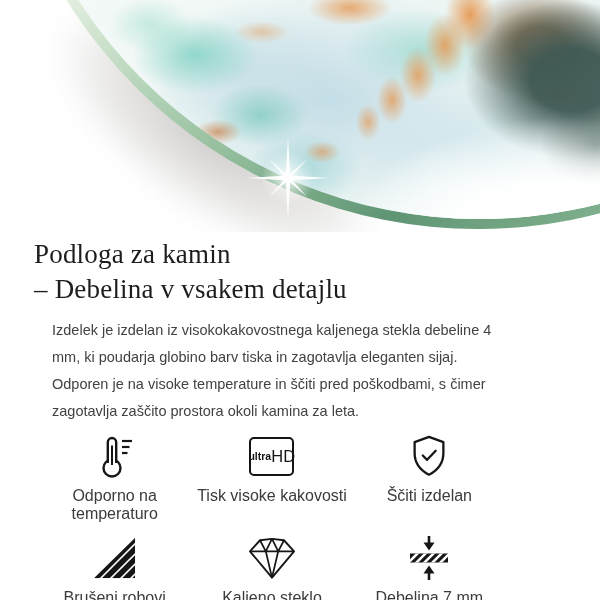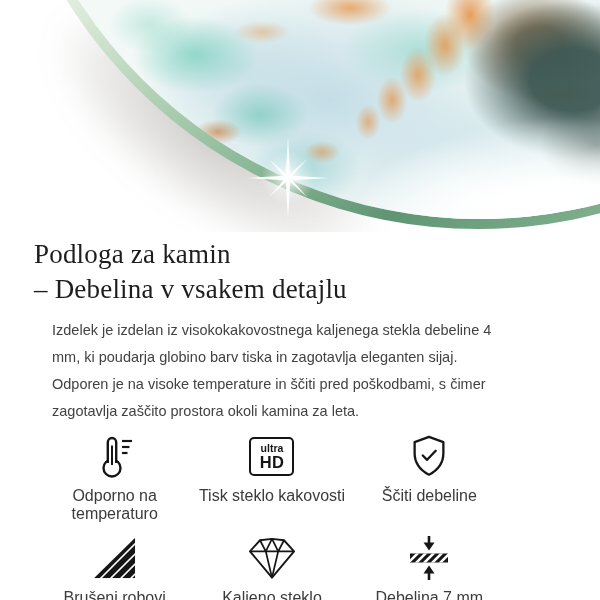--- a/index.html
+++ b/index.html
@@ -49,23 +49,23 @@
      font-size:27px;line-height:35px;color:#1d1d1d;letter-spacing:0.2px;}
   .t-line{display:block;}
   .desc{margin:10px 18px 0;font-size:14.5px;line-height:27px;color:#424242;max-width:537px;}
 
   
   .features{margin-top:8px;display:grid;grid-template-columns:1fr 1fr 1fr;row-gap:12px;padding:0 2px;}
   .feature{display:flex;flex-direction:column;align-items:center;}
   .icon-box{height:46px;display:flex;align-items:center;justify-content:center;}
   .f-label{margin-top:8px;font-size:16px;color:#3b3b3b;text-align:center;}
   .uhd{border:2.5px solid #141414;border-radius:5px;width:41px;height:35px;
-       display:flex;flex-direction:column;align-items:center;justify-content:center;color:#141414;}
+       display:flex;flex-direction:row;align-items:center;justify-content:center;color:#141414;}
   .uhd-top{font-size:10.5px;font-weight:700;line-height:11px;}
-  .uhd-bottom{font-size:16.5px;font-weight:700;line-height:16px;letter-spacing:0.3px;}
+  .uhd-bottom{font-size:16.5px;font-weight:400;line-height:16px;letter-spacing:0.3px;}
   svg .ln{stroke:#161616;fill:none;}
 </style>
 </head>
 <body>
 
 <div class="canvas">
 
   <div class="photo">
     <div class="glass-shadow"></div>
     <div class="glass-edge"></div>
@@ -112,31 +112,31 @@
         <div class="f-label">Odporno na temperaturo</div>
       </div>
 
       <div class="feature">
         <div class="icon-box">
           <div class="uhd">
             <span class="uhd-top">ultra</span>
             <span class="uhd-bottom">HD</span>
           </div>
         </div>
-        <div class="f-label">Tisk steklo kakovosti</div>
+        <div class="f-label">Tisk visoke kakovosti</div>
       </div>
 
       <div class="feature">
         <div class="icon-box">
           <svg width="46" height="46" viewBox="0 0 48 48">
             <path d="M24 4 L39 9.5 V21 C39 32.5 32.5 39 24 43.5 C15.5 39 9 32.5 9 21 V9.5 Z" class="ln" stroke-width="2.4" stroke-linejoin="round"></path>
             <path d="M17.5 23.5 L22 28 L31 18.5" class="ln" stroke-width="2.4" stroke-linecap="round" stroke-linejoin="round"></path>
           </svg>
         </div>
-        <div class="f-label">Ščiti debeline</div>
+        <div class="f-label">Ščiti izdelan</div>
       </div>
 
       <div class="feature">
         <div class="icon-box">
           <svg width="44" height="44" viewBox="0 0 48 48">
             <defs>
                 <clipPath id="triClip">
                   <polygon points="1,46 46,46 46,2"></polygon>
                 </clipPath>
               </defs>

